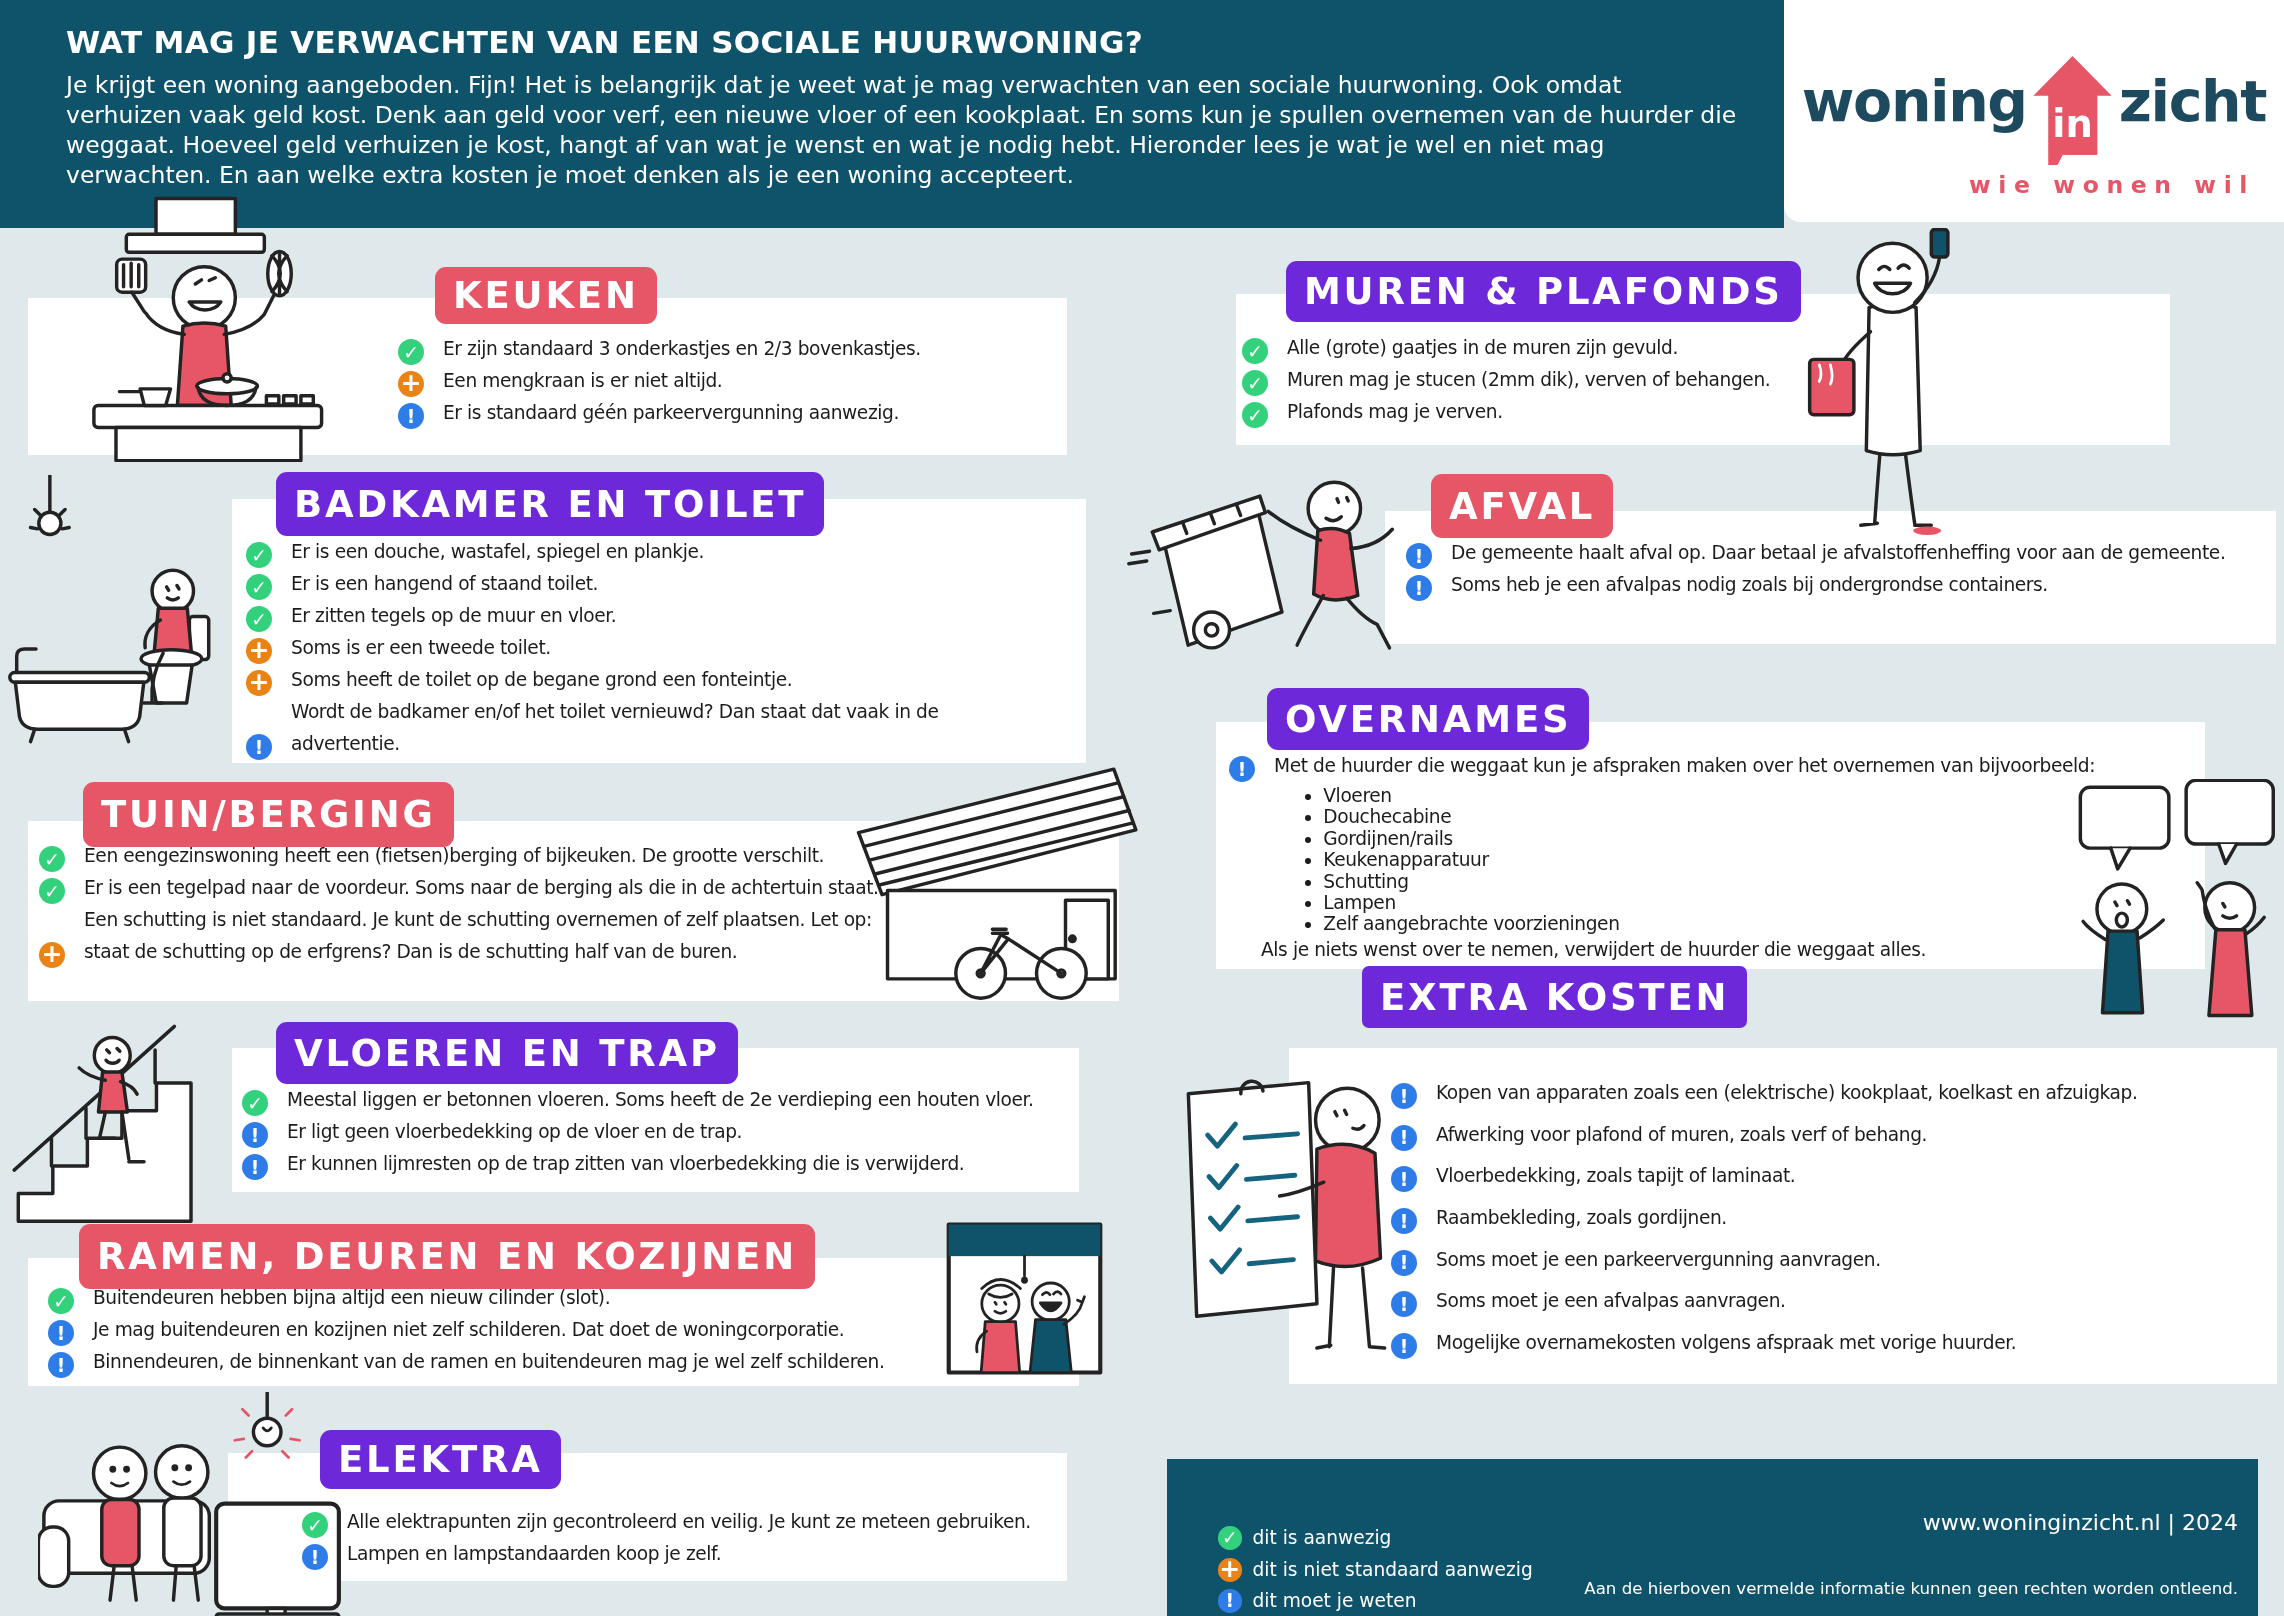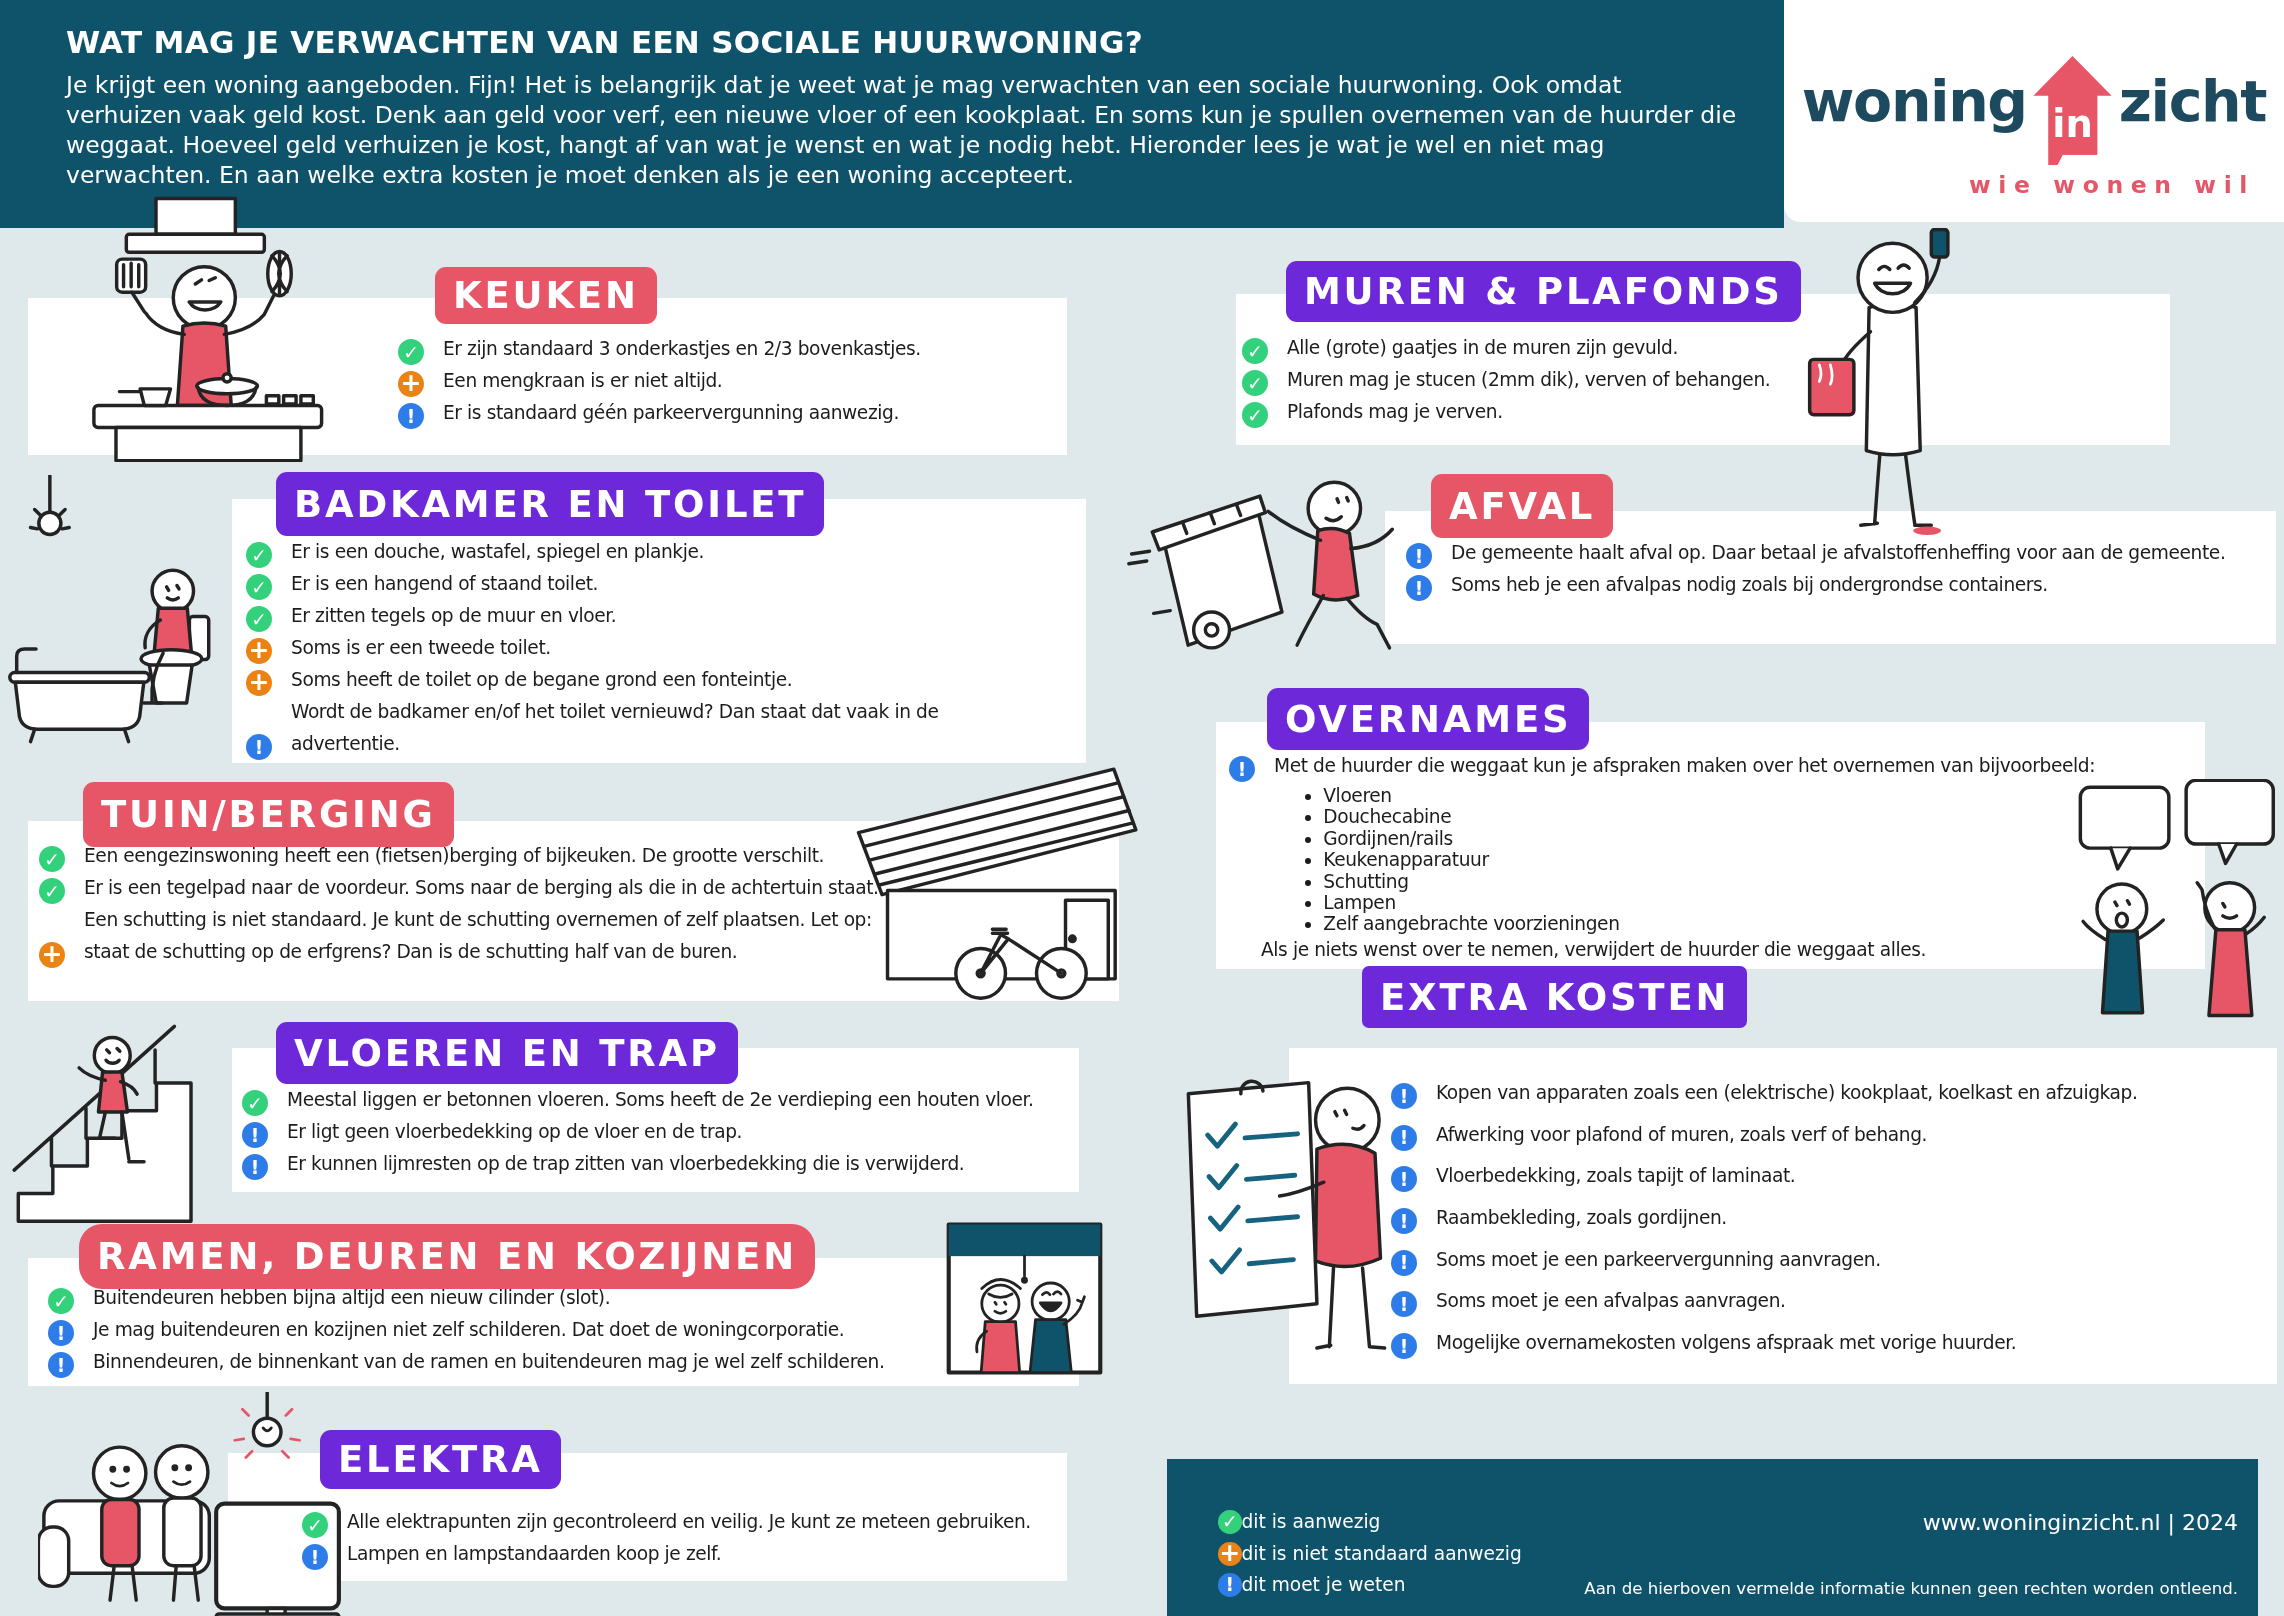--- a/index.html
+++ b/index.html
@@ -38,21 +38,21 @@
   .ic.info::before{content:"!";font-size:18.6px;}
 
   
   #ov-intro{position:absolute;left:1229px;top:750px;width:953px;z-index:6;}
   #ov-list{position:absolute;left:1304px;top:785px;z-index:6;margin:0;padding-left:19.3px;}
   #ov-list li{font-size:18.6px;letter-spacing:-0.4px;line-height:21.4px;color:#1c1c1c;}
   #ov-outro{position:absolute;left:1261px;top:937px;font-size:18.6px;letter-spacing:-0.4px;line-height:25px;z-index:6;}
 
   
   #footer{position:absolute;left:1167px;top:1459px;width:1091px;height:157px;background:#0f536b;z-index:4;}
-  .legend-row{position:absolute;display:flex;align-items:center;z-index:5;}
+  .legend-row{position:absolute;display:flex;gap:11px;align-items:center;z-index:5;margin-top:16px;}
   .legend-row .ic{width:23.5px;height:23.5px;margin-top:0;}
   .legend-row .ltxt{font-size:18.6px;color:#fff;}
   #legend-1{left:1218px;top:1510px;}
   #legend-2{left:1218px;top:1542px;}
   #legend-3{left:1218px;top:1573px;}
   #footer-site{position:absolute;right:46px;top:1510px;font-size:22px;color:#fff;z-index:5;}
   #footer-disclaimer{position:absolute;right:46px;top:1579px;font-size:16.6px;color:#fff;z-index:5;}
 
   
   .ill{position:absolute;z-index:5;}
@@ -98,21 +98,21 @@
   <div class="panel" style="left:228px;top:1453px;width:839px;height:128px;"></div>
   <div class="panel" style="left:1236px;top:294px;width:934px;height:151px;"></div>
   <div class="panel" style="left:1385px;top:511px;width:891px;height:133px;"></div>
   <div class="panel" style="left:1216px;top:722px;width:989px;height:247px;"></div>
   <div class="panel" style="left:1289px;top:1048px;width:988px;height:336px;"></div>
 
   <div class="badge red" style="left:435px;top:267px;height:57px;">KEUKEN</div>
   <div class="badge teal" style="left:276px;top:472px;height:64px;">BADKAMER EN TOILET</div>
   <div class="badge red" style="left:83px;top:782px;height:65px;">TUIN/BERGING</div>
   <div class="badge teal" style="left:276px;top:1022px;height:62px;">VLOEREN EN TRAP</div>
-  <div class="badge red" style="left:79px;top:1224px;height:65px;border-radius:23px;">RAMEN, DEUREN EN KOZIJNEN</div>
+  <div class="badge red" style="left:79px;top:1224px;height:65px;">RAMEN, DEUREN EN KOZIJNEN</div>
   <div class="badge teal" style="left:320px;top:1430px;height:59px;">ELEKTRA</div>
   <div class="badge teal" style="left:1286px;top:261px;height:61px;">MUREN &amp; PLAFONDS</div>
   <div class="badge red" style="left:1431px;top:474px;height:64px;">AFVAL</div>
   <div class="badge teal" style="left:1267px;top:688px;height:62px;">OVERNAMES</div>
   <div class="badge teal" style="left:1362px;top:966px;height:62px;border-radius:7px;">EXTRA KOSTEN</div>
 
   <div class="items" style="left:398px;top:333px;width:677px;">
     <div class="row">
         <span class="ic check"></span>
         <span class="txt">Er zijn standaard 3 onderkastjes en 2/3 bovenkastjes.</span>

